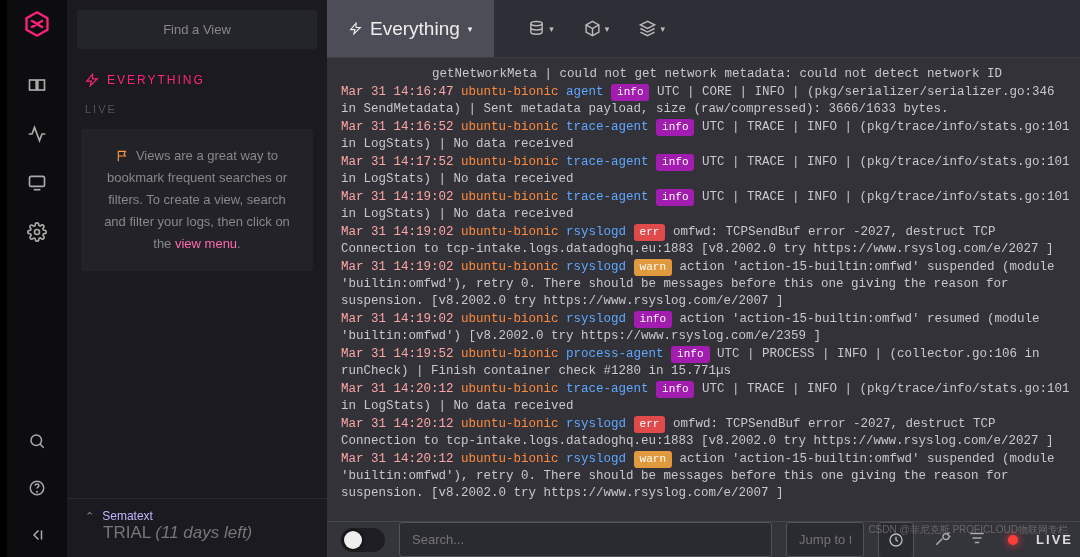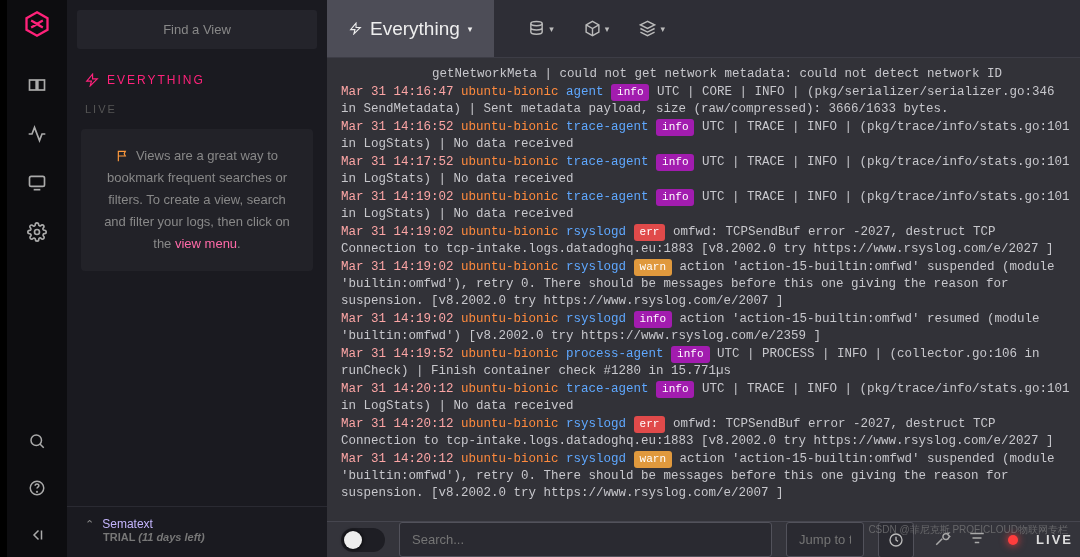--- a/index.html
+++ b/index.html
@@ -16,21 +16,21 @@
   .section-title { display: flex; align-items: center; gap: 8px; padding: 14px 18px 6px; font-size: 12px; letter-spacing: 2px; color: #ff227a; }
   .section-title svg { color: #ff227a; }
   .views-label { padding: 10px 18px 6px; font-size: 11px; letter-spacing: 2px; color: #555; }
   .views-help { margin: 8px 14px; padding: 16px; background: #222228; border-radius: 4px; font-size: 13px; line-height: 22px; color: #888; text-align: center; }
   .views-help .pink { color: #ff6aa8; }
   .views-help svg { color: #ff9a3d; vertical-align: -3px; margin-right: 6px; }
   .spacer2 { flex: 1; }
   .org { padding: 10px 18px 14px; border-top: 1px solid #2a2a32; }
   .org-name { color: #c4b5fd; font-size: 12px; }
   .org-name::before { content: "⌃"; display:inline-block; transform: rotate(0deg); margin-right: 8px; font-size: 11px; color:#888; }
-  .org-trial { color: #777; font-size: 11px; padding-left: 18px; font-weight: bold; }
+  .org-trial { color: #777; font-size: 17px; padding-left: 18px; }
   .org-trial .days { font-style: italic; }
   
   .main { flex: 1; display: flex; flex-direction: column; background: #2e2e36; color: #c7c7cc; min-width: 0; }
   .topbar { display: flex; align-items: center; height: 58px; border-bottom: 1px solid #3d3d46; }
   .everything-btn { background: #4d4d57; color: #eee; font-size: 19px; padding: 14px 22px; height: 100%; display: flex; align-items: center; gap: 8px; cursor: pointer; }
   .top-icons { display: flex; align-items: center; gap: 30px; padding-left: 34px; color: #bbb; }
   .top-icon { display: flex; align-items: center; gap: 4px; cursor: pointer; }
   .caret { font-size: 9px; }
   .logs { flex: 1; font-family: "SFMono-Regular", Consolas, "Liberation Mono", monospace; font-size: 12.5px; line-height: 17px; padding: 8px 14px 2px; overflow: hidden; background: #323238; }
   .logs .row { margin-bottom: 1px; }

